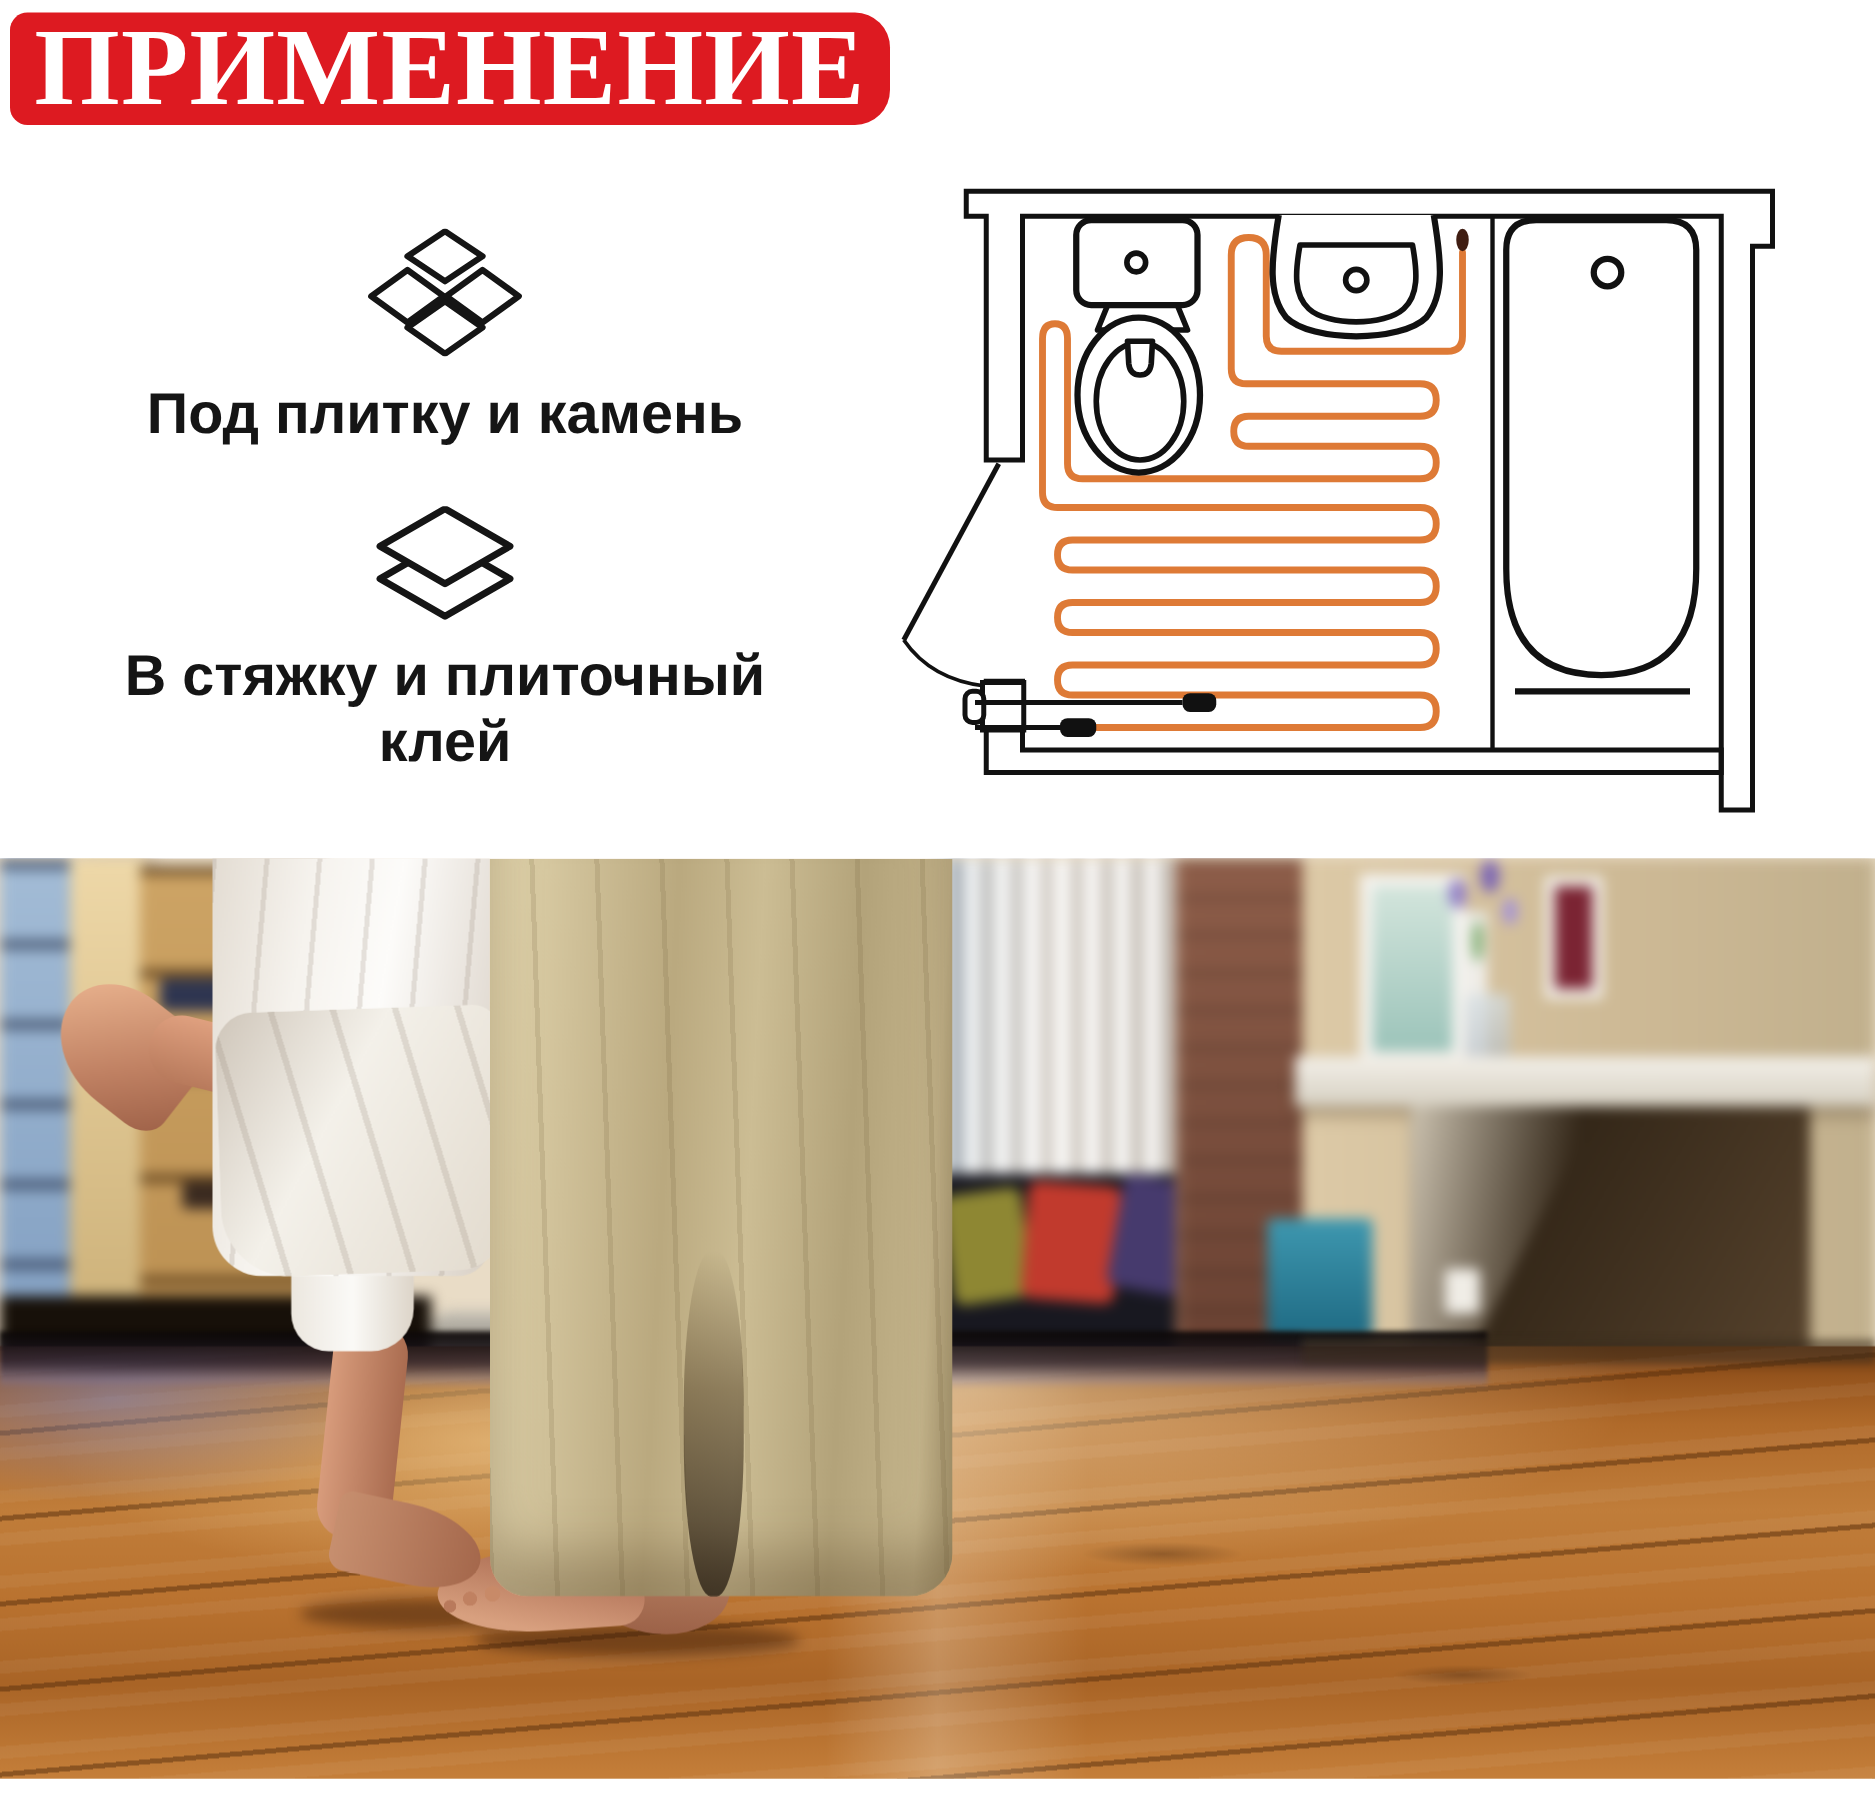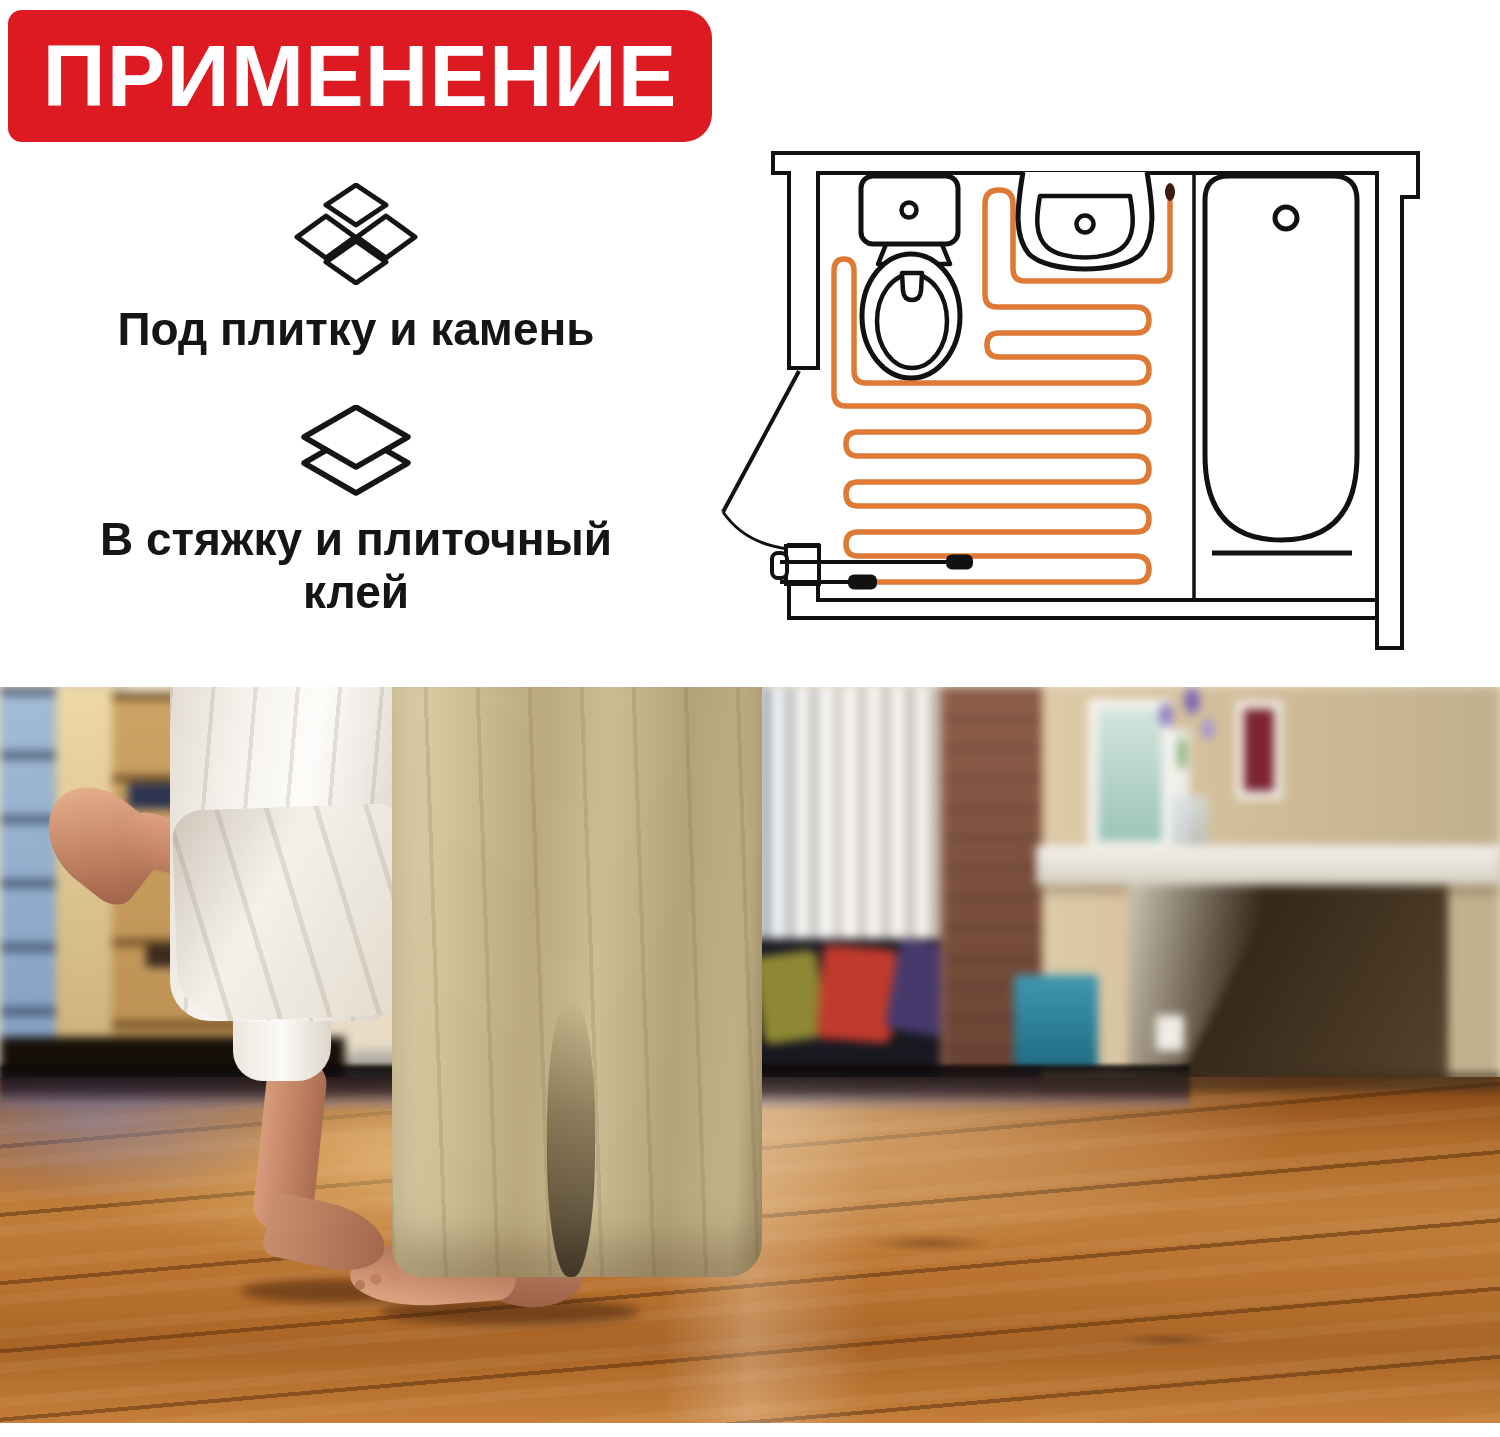--- a/index.html
+++ b/index.html
@@ -1,21 +1,21 @@
 <!DOCTYPE html>
 <html><head>
 <meta charset="utf-8">
 <style>
   html,body{margin:0;padding:0;background:#fff;}
   .page{position:relative;width:1500px;height:1437px;background:#fff;overflow:hidden;
         font-family:"Liberation Sans","DejaVu Sans",sans-serif;}
 
   
-  .banner{position:absolute;left:8px;top:10px;width:704px;height:132px;
-          border-radius:14px 28px 28px 14px;display:flex;align-items:center;justify-content:center;}
+  .banner{position:absolute;left:8px;top:10px;width:704px;height:90px;
+          border-radius:14px 28px 28px 14px;display:flex;align-items:center;justify-content:center;font-family:Liberation Serif, serif;}
   .banner span{font-size:88px;font-weight:bold;letter-spacing:1px;line-height:1;}
 
   
   .features{position:absolute;left:0;top:0;width:712px;height:660px;}
   .feature{position:absolute;left:0;width:712px;text-align:center;}
   .feature.f1{top:183px;}
   .feature.f2{top:405px;}
   .feature .label{margin-top:14px;font-size:46px;font-weight:bold;color:#151515;line-height:53px;}
   .feature.f2 .label{width:560px;margin-left:auto;margin-right:auto;margin-top:12px;}
   .icon-svg{display:inline-block;}

